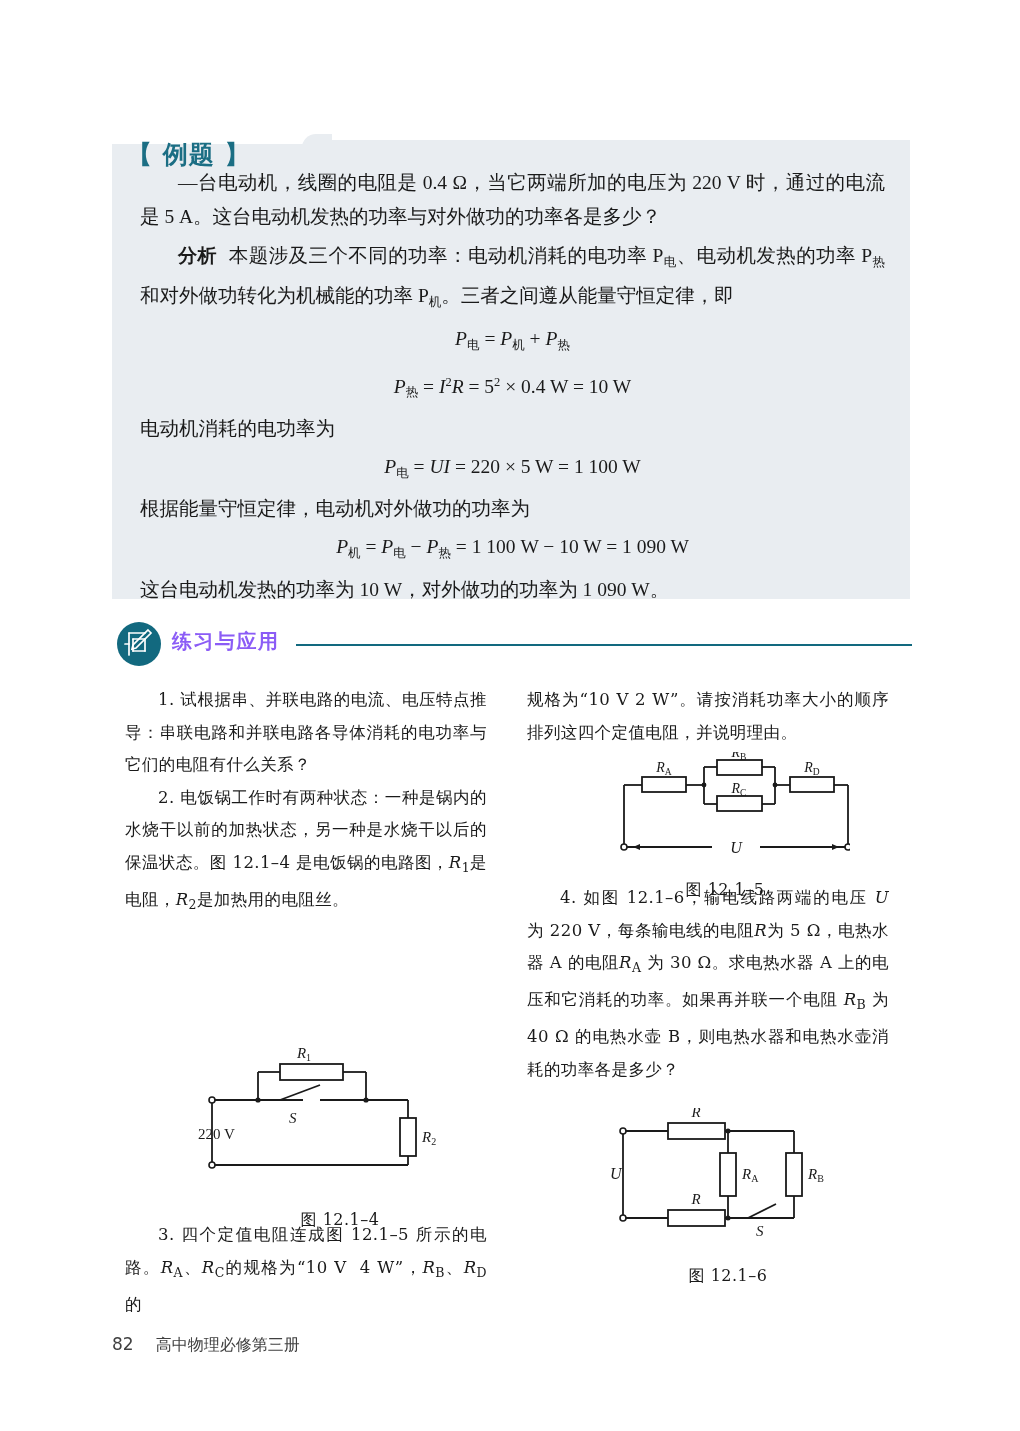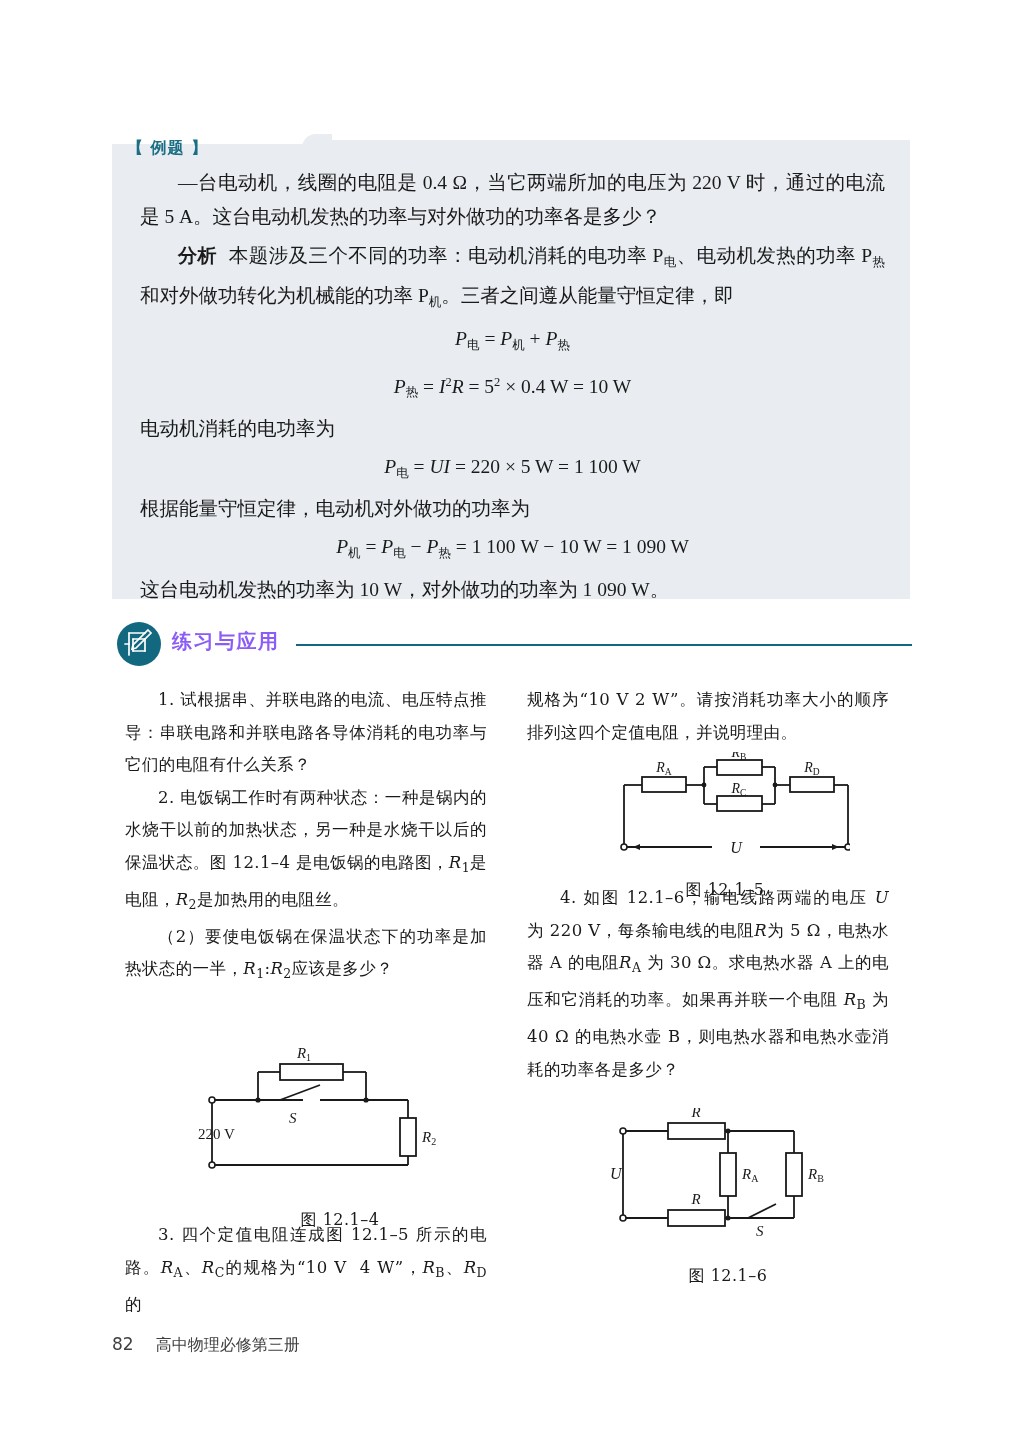--- a/index.html
+++ b/index.html
@@ -52,21 +52,21 @@
     background: #e9edf1;
     border-top-left-radius: 14px;
   }
 
   .example-title {
     position: absolute;
     left: 15px;
     top: 20px;
     font-family: "DejaVu Sans", sans-serif;
     font-weight: bold;
-    font-size: 16px;
+    font-size: 25px;
     color: #1b6e84;
     letter-spacing: 1px;
   }
 
   .ex-body {
     position: absolute;
     left: 28px;
     top: 48px;
     width: 745px;
   }
@@ -237,21 +237,20 @@
       <path d="M10 24 L14 24"></path>
     </g>
   </svg>
   <div class="sec-title">练习与应用</div>
   <div class="sec-rule"></div>
 </div>
 
 <div class="col col-left">
   <p class="q-p indent">1. 试根据串、并联电路的电流、电压特点推导：串联电路和并联电路各导体消耗的电功率与它们的电阻有什么关系？</p>
   <p class="q-p indent">2. 电饭锅工作时有两种状态：一种是锅内的水烧干以前的加热状态，另一种是水烧干以后的保温状态。图 12.1–4 是电饭锅的电路图，<span class="ital">R</span><span class="sub">1</span>是电阻，<span class="ital">R</span><span class="sub">2</span>是加热用的电阻丝。</p>
-  <p class="q-p indent">（2）要使电饭锅在保温状态下的功率是加热状态的一半，<span class="ital">R</span><span class="sub">1</span>:<span class="ital">R</span><span class="sub">2</span>应该是多少？</p>
 </div>
 
 <div class="figure" style="left:190px; top:1042px; width:300px;">
   <svg width="300" height="160" viewBox="0 0 300 160">
     <g stroke="#1a1a1a" stroke-width="1.8" fill="none">
 
       <path d="M22 58 L22 123"></path>
 
       <path d="M22 58 L113 58"></path>
 

